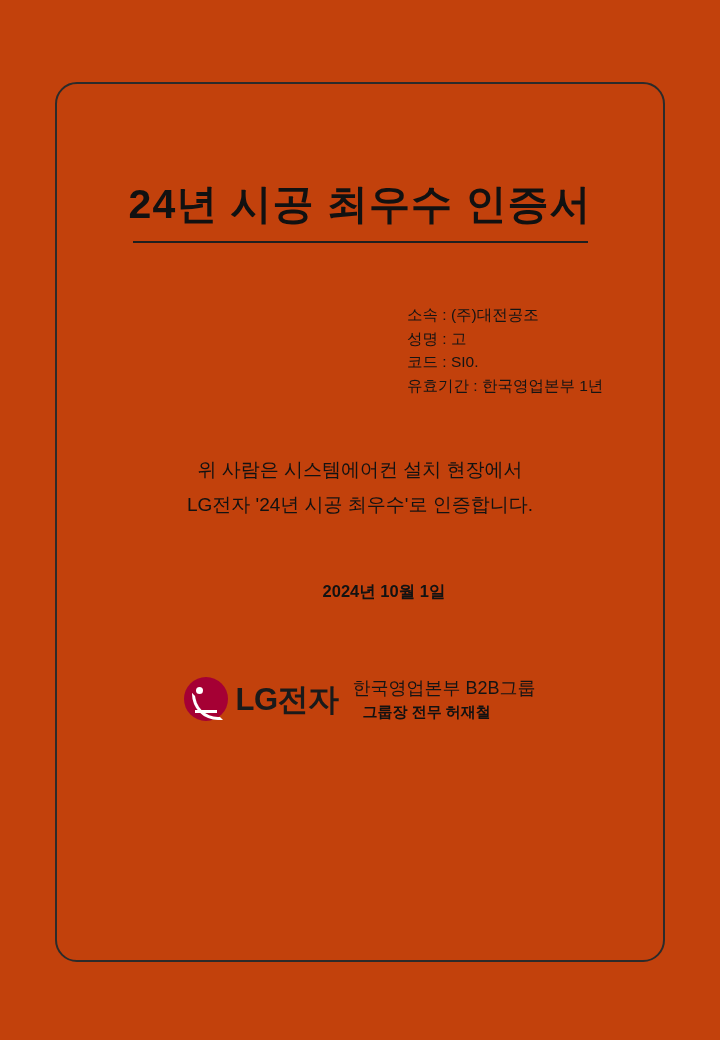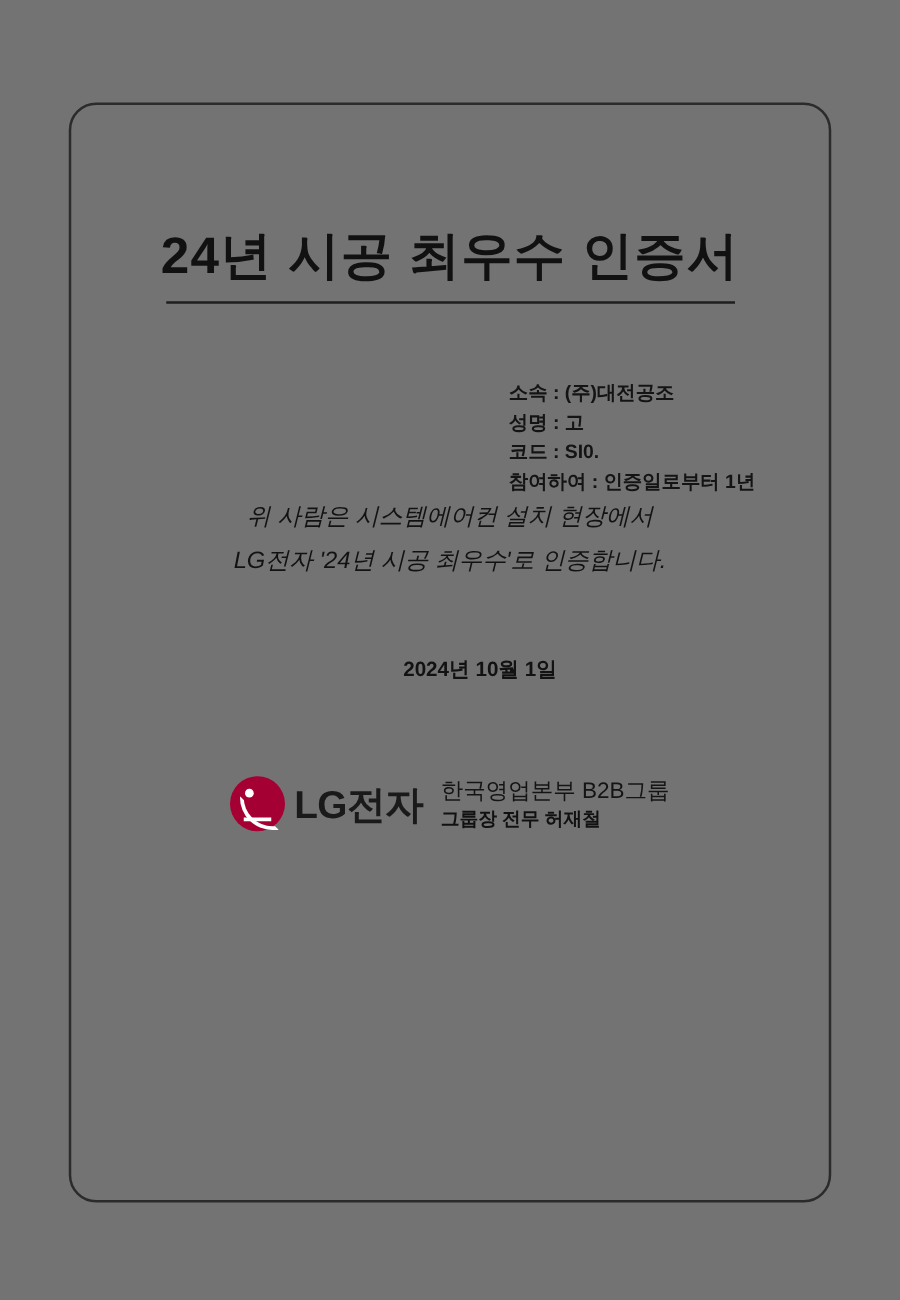--- a/index.html
+++ b/index.html
@@ -12,21 +12,21 @@
     background: #ffffff;
     font-family: "Liberation Sans", "DejaVu Sans", sans-serif;
     color: #1a1a1a;
     overflow: hidden;
   }
 
   .certificate-page {
     position: relative;
     width: 720px;
     height: 1040px;
-    background: #737373;
+    background: #c2410c;
     box-sizing: border-box;
   }
 
   .certificate-border {
     position: absolute;
     left: 55px;
     top: 82px;
     width: 610px;
     height: 880px;
     border: 2px solid #2b2b2b;
@@ -73,27 +73,26 @@
     display: flex;
     flex-direction: column;
     align-items: flex-start;
   }
 
   .info-line {
     font-size: 15.5px;
     line-height: 1.52;
     color: #141414;
     white-space: nowrap;
-    font-weight: bold;
   }
 
   .body-block {
+    margin-top: 56px;
     width: 100%;
     text-align: center;
-    font-style: italic;
   }
 
   .body-line {
     font-size: 19px;
     line-height: 1.82;
     color: #121212;
     font-weight: 500;
     white-space: nowrap;
   }
 
@@ -180,39 +179,40 @@
     color: #141414;
     line-height: 1.45;
     white-space: nowrap;
   }
   .signer-name {
     font-size: 15px;
     font-weight: bold;
     color: #111111;
     line-height: 1.45;
     white-space: nowrap;
+    margin-left: 10px;
   }
 </style>
 </head>
 <body>
 
 <div class="certificate-page">
 
   <div class="certificate-border"></div>
 
   <div class="cert-inner">
 
     <div class="cert-title">24년 시공 최우수 인증서</div>
     <div class="title-rule"></div>
 
     <div class="info-block">
       <div class="info-line">소속 : (주)대전공조</div>
       <div class="info-line">성명 : 고</div>
       <div class="info-line">코드 : SI0.</div>
-      <div class="info-line">참여하여 : 인증일로부터 1년</div>
+      <div class="info-line">유효기간 : 한국영업본부 1년</div>
     </div>
 
     <div class="body-block">
       <div class="body-line">위 사람은 시스템에어컨 설치 현장에서</div>
       <div class="body-line">LG전자 '24년 시공 최우수'로 인증합니다.</div>
     </div>
 
     <div class="date-line">2024년 10월 1일</div>
 
     <div class="signature-block">

